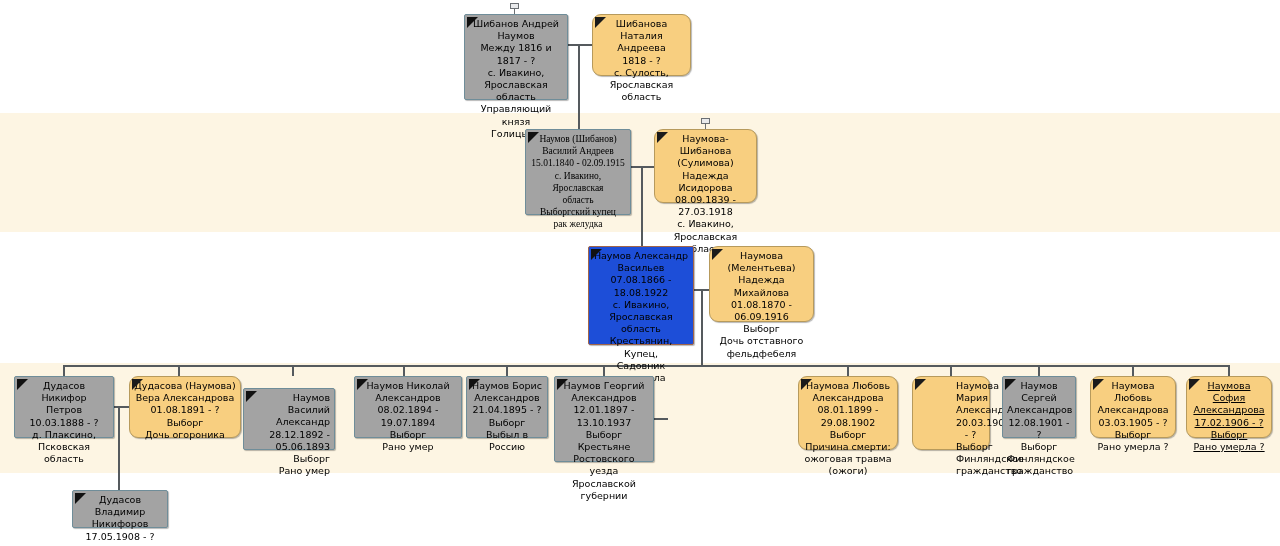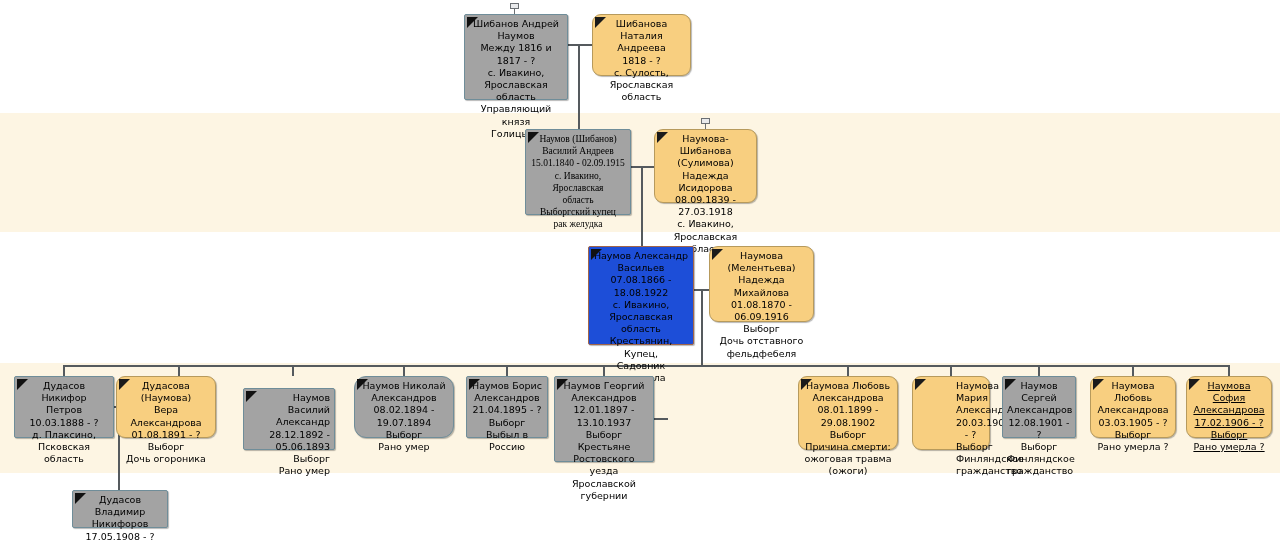--- a/index.html
+++ b/index.html
@@ -136,37 +136,37 @@
 фельдфебеля</div>
     </div>
     <div class="node male" style="left: 14px; top: 376px; width: 100px; height: 62px;">
       <span class="corner"></span>
       <div class="nm">Дудасов Никифор
 Петров
 10.03.1888 - ?
 д. Плаксино, Псковская
 область</div>
     </div>
-    <div class="node female" style="left: 116px; top: 376px; width: 100px; height: 62px;">
+    <div class="node female" style="left: 129px; top: 376px; width: 112px; height: 62px;">
       <span class="corner"></span>
       <div class="nm">Дудасова (Наумова)
 Вера Александрова
 01.08.1891 - ?
 Выборг
 Дочь огороника</div>
     </div>
     <div class="node male" style="left: 243px; top: 388px; width: 92px; height: 62px; text-align: right;">
       <span class="corner"></span>
       <div class="nm">Наумов Василий
 Александр
 28.12.1892 - 05.06.1893
 Выборг
 Рано умер</div>
     </div>
-    <div class="node male" style="left: 354px; top: 376px; width: 100px; height: 62px; border-radius: 12px;">
+    <div class="node male" style="left: 354px; top: 376px; width: 108px; height: 62px;">
       <span class="corner"></span>
       <div class="nm">Наумов Николай
 Александров
 08.02.1894 - 19.07.1894
 Выборг
 Рано умер</div>
     </div>
     <div class="node male" style="left: 466px; top: 376px; width: 82px; height: 62px;">
       <span class="corner"></span>
       <div class="nm">Наумов Борис

